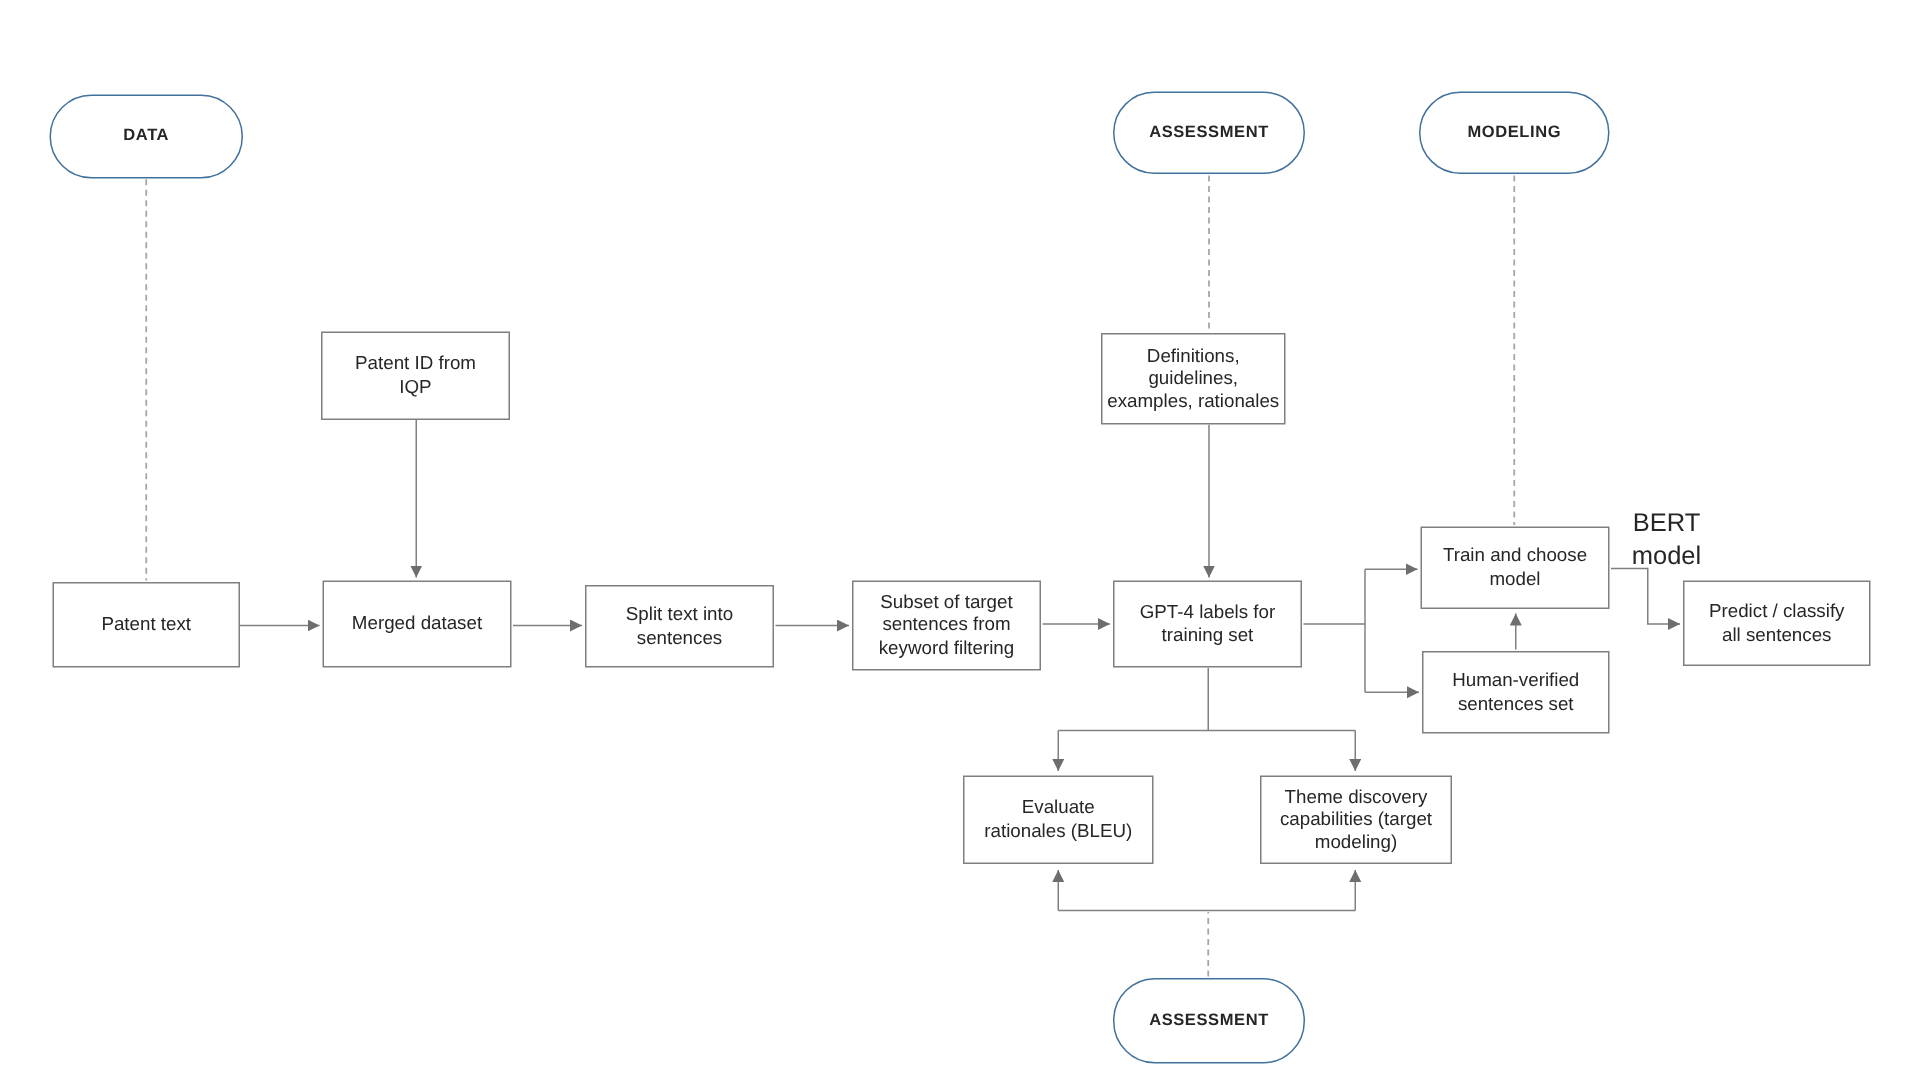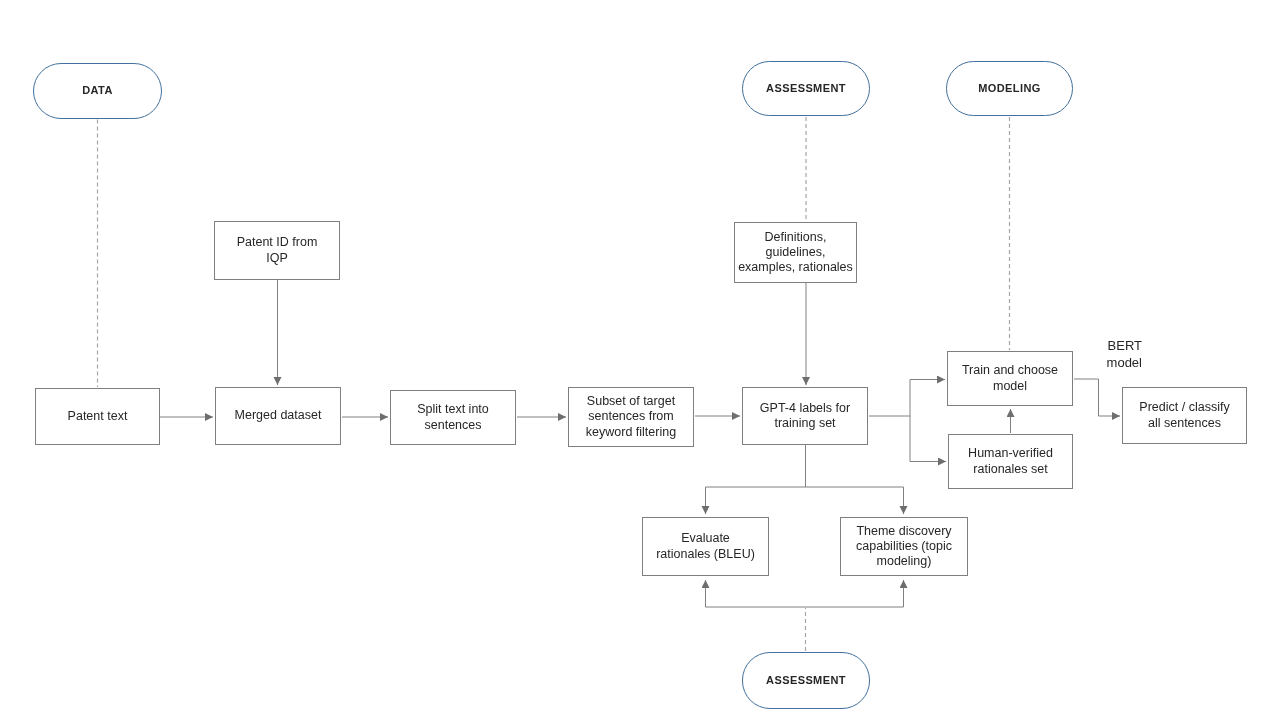--- a/index.html
+++ b/index.html
@@ -13,21 +13,21 @@
     display:flex;align-items:center;justify-content:center;
     text-align:center;color:#262626;font-size:12.5px;line-height:1.22;
     white-space:pre-line;z-index:2;
   }
   .box{border:1px solid #7f7f7f;padding:12px 3px;}
   .pill{
     border:1px solid #41719c;border-radius:28px;
     font-weight:bold;font-size:11px;letter-spacing:0.4px;
   }
   .annotation{
-    position:absolute;text-align:right;color:#262626;font-size:13px;
+    position:absolute;text-align:center;color:#262626;font-size:17px;
     line-height:1.28;white-space:pre-line;z-index:2;
   }
 </style>
 </head>
 <body>
 
 <div class="stage">
 
   <svg class="connectors" viewBox="0 0 1280 720" xmlns="http://www.w3.org/2000/svg">
     <defs>
@@ -83,26 +83,26 @@
 sentences</div>
   <div class="node box" style="left:568px;top:363px;width:126px;height:60px">Subset of target
 sentences from
 keyword filtering</div>
   <div class="node box" style="left:742px;top:363px;width:126px;height:58px">GPT-4 labels for
 training set</div>
 
   <div class="node box" style="left:947px;top:327px;width:126px;height:55px">Train and choose
 model</div>
   <div class="node box" style="left:948px;top:410px;width:125px;height:55px">Human-verified
-rationales set</div>
+sentences set</div>
   <div class="node box" style="left:1122px;top:363px;width:125px;height:57px">Predict / classify
 all sentences</div>
 
   <div class="node box" style="left:642px;top:493px;width:127px;height:59px">Evaluate
 rationales (BLEU)</div>
   <div class="node box" style="left:840px;top:493px;width:128px;height:59px">Theme discovery
-capabilities (topic
+capabilities (target
 modeling)</div>
 
   <div class="annotation" style="left:1080px;top:314px;width:62px">BERT
 model</div>
 
 </div>
 
 </body></html>

